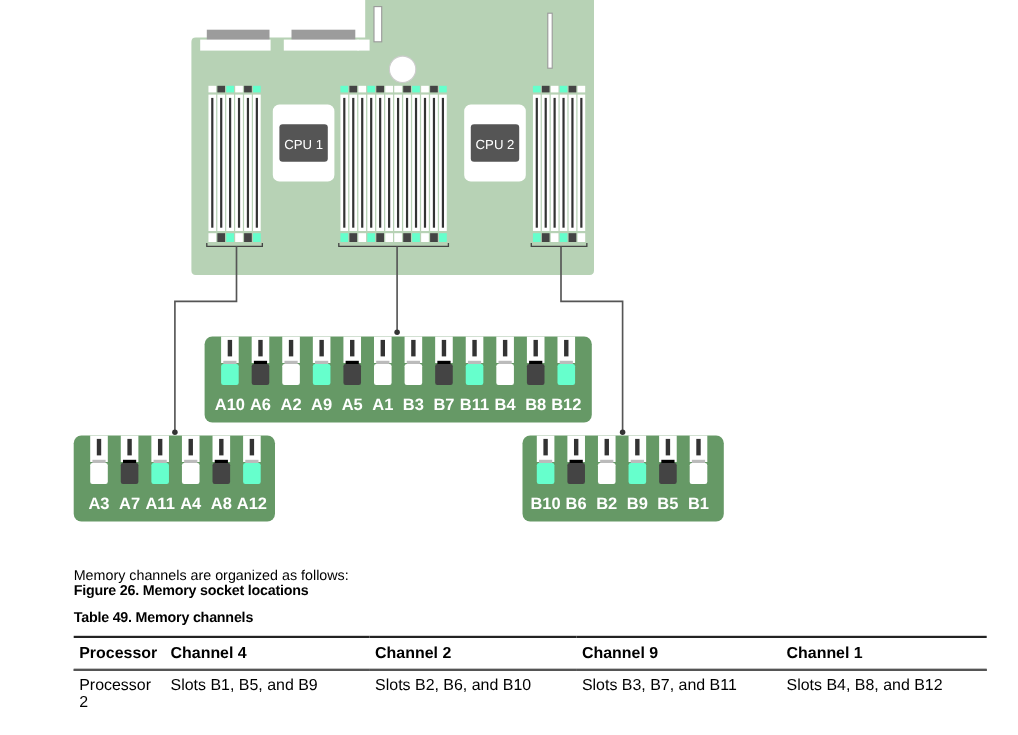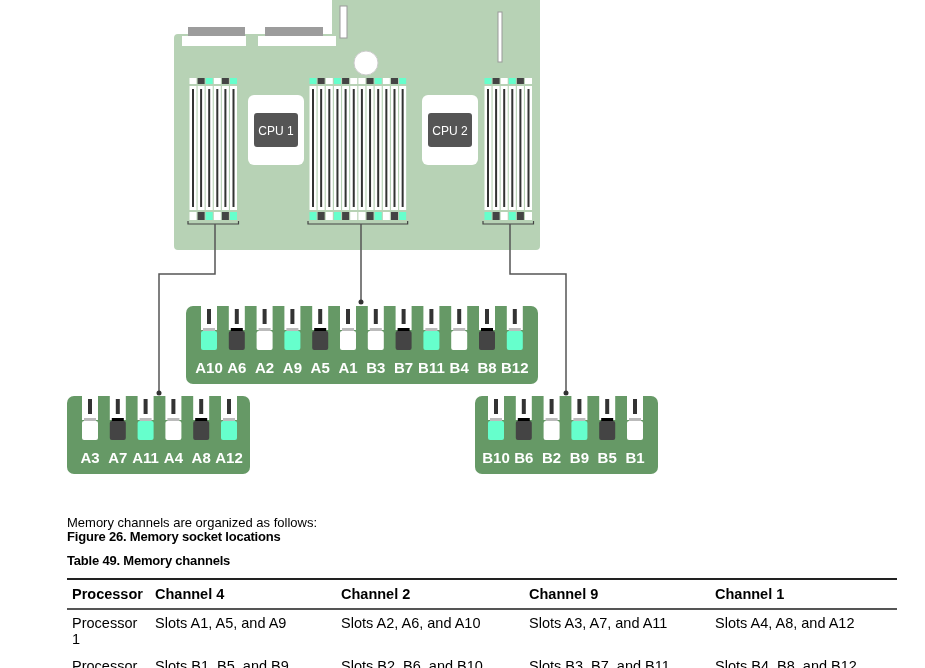--- a/index.html
+++ b/index.html
@@ -394,27 +394,20 @@
     <tr>
       <th style="width:73px">Processor</th>
       <th style="width:176px">Channel 4</th>
       <th style="width:178px">Channel 2</th>
       <th style="width:176px">Channel 9</th>
       <th>Channel 1</th>
     </tr>
   </thead>
   <tbody>
     <tr>
-      <td>Processor 1</td>
-      <td>Slots A1, A5, and A9</td>
-      <td>Slots A2, A6, and A10</td>
-      <td>Slots A3, A7, and A11</td>
-      <td>Slots A4, A8, and A12</td>
-    </tr>
-    <tr>
       <td>Processor 2</td>
       <td>Slots B1, B5, and B9</td>
       <td>Slots B2, B6, and B10</td>
       <td>Slots B3, B7, and B11</td>
       <td>Slots B4, B8, and B12</td>
     </tr>
   </tbody>
 </table>
 
 </body></html>

